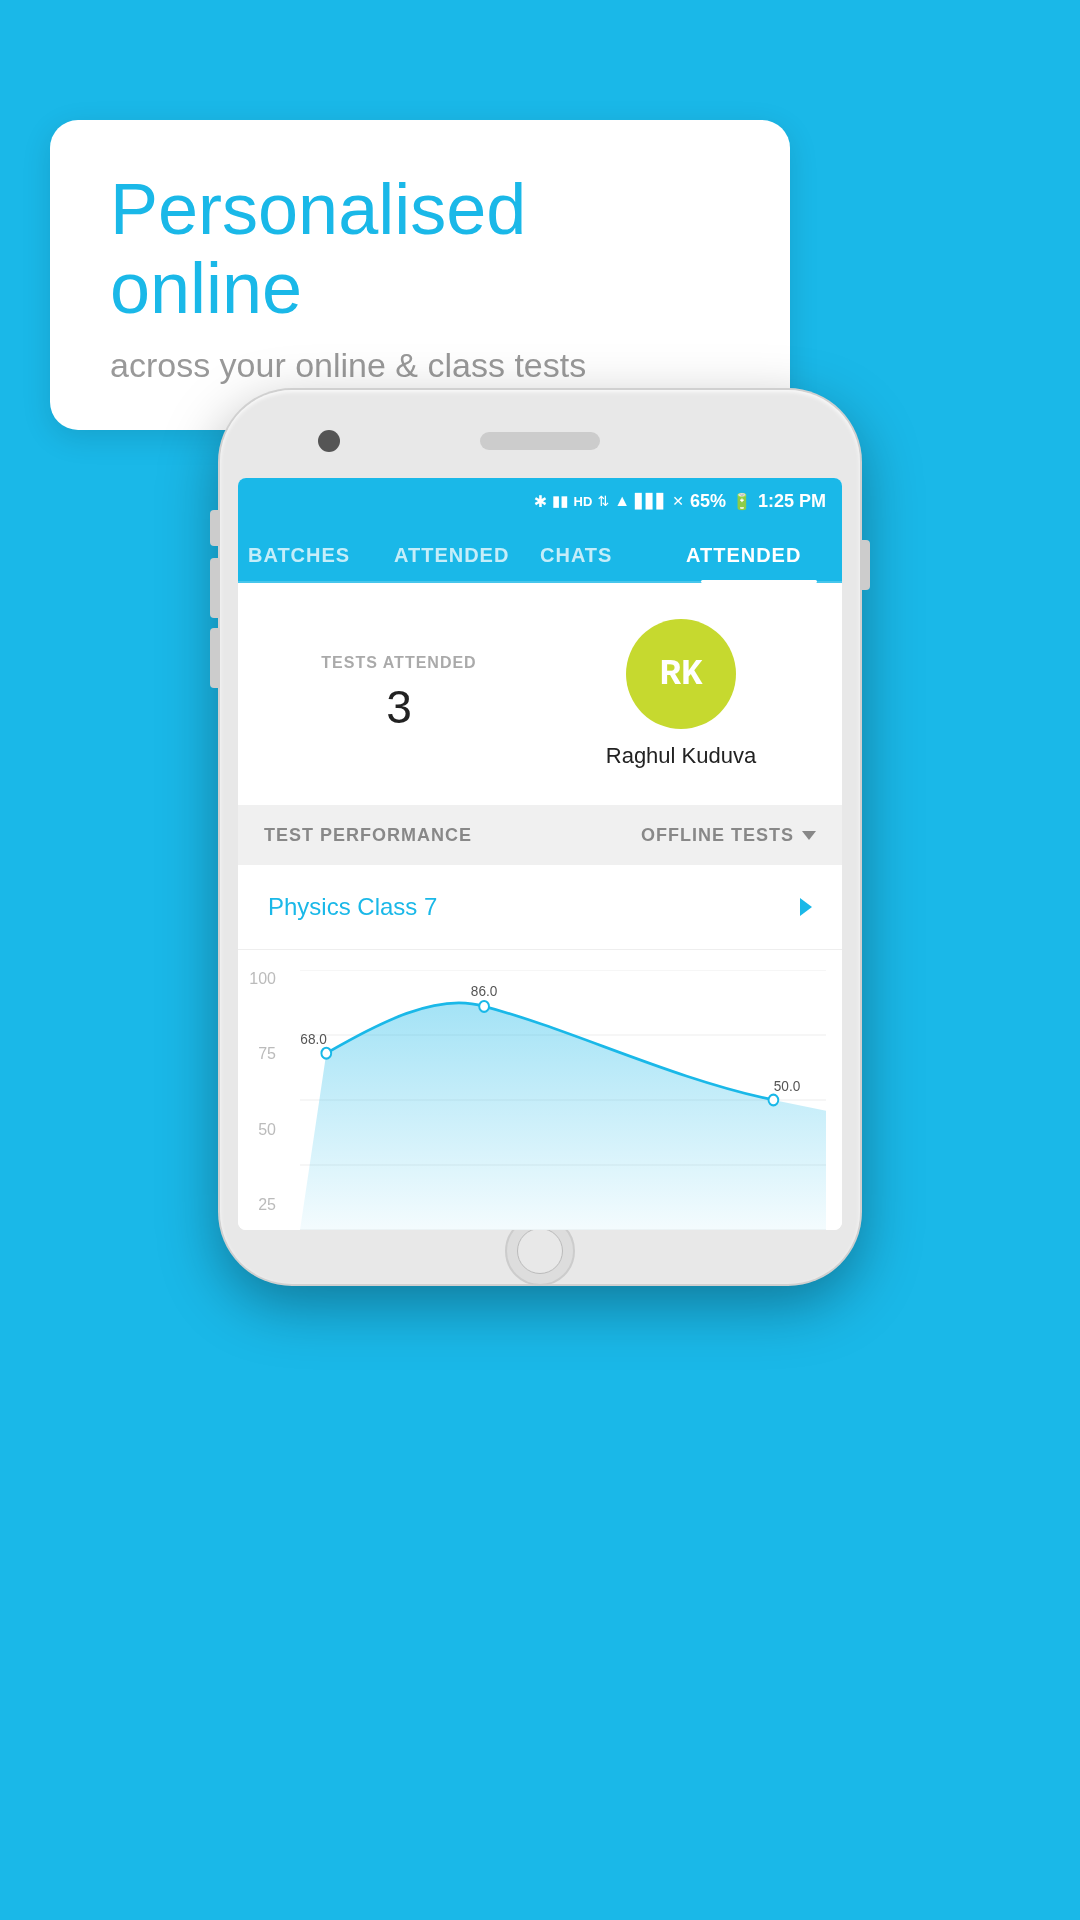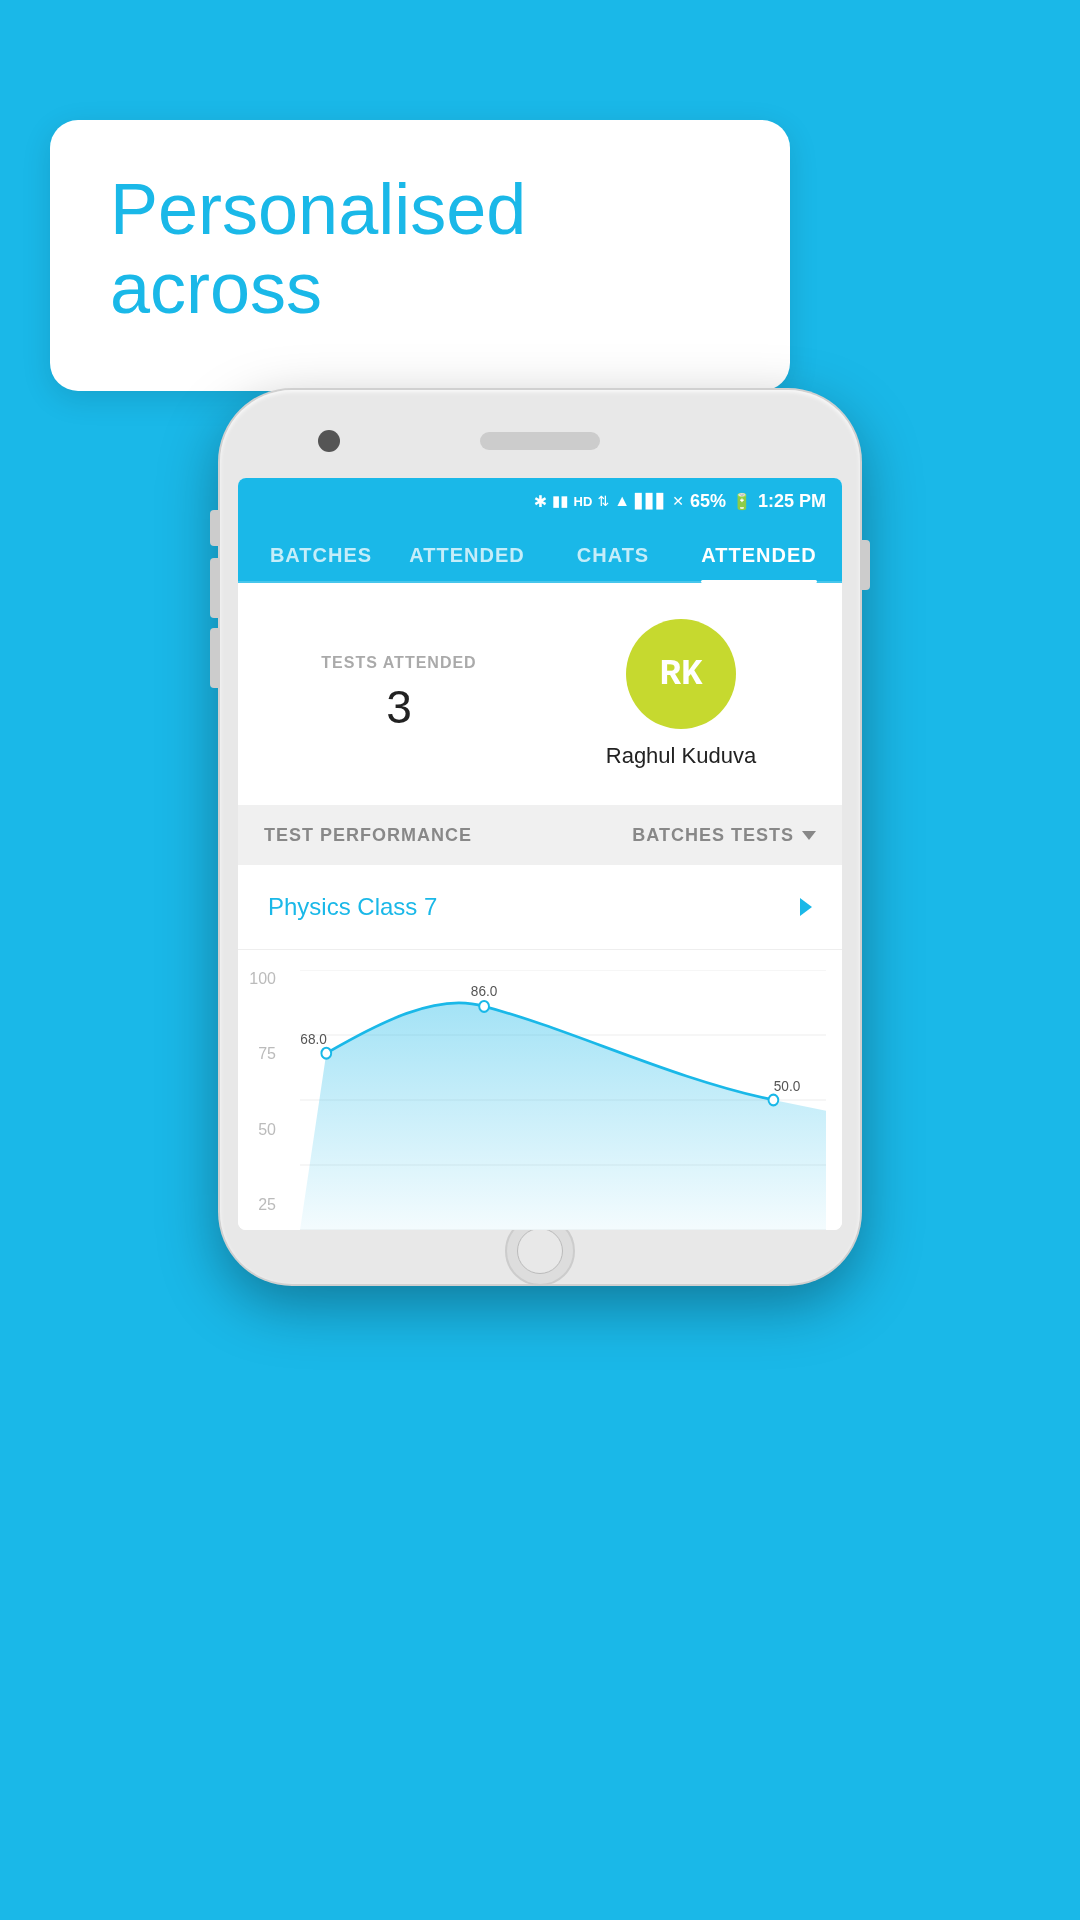--- a/index.html
+++ b/index.html
@@ -125,21 +125,20 @@
 
     
     .nav-tabs {
       background: #1ab8e8;
       display: flex;
       padding: 0 10px;
       border-bottom: 2px solid rgba(255,255,255,0.2);
     }
     .nav-tab {
       flex: 1;
-      text-align: center;
       padding: 20px 0 14px;
       color: rgba(255,255,255,0.75);
       font-size: 20px;
       font-weight: 700;
       letter-spacing: 1px;
       cursor: pointer;
       position: relative;
     }
     .nav-tab.active {
       color: white;
@@ -332,21 +331,22 @@
       width: 10px;
       height: 60px;
       background: #ccc;
       border-radius: 4px 0 0 4px;
     }
   </style>
 </head>
 <body>
 
 <div class="tooltip-card">
-  <div class="tooltip-title">Personalised across</div>
+  <div class="tooltip-title">Personalised online</div>
+  <div class="tooltip-subtitle">across your online &amp; class tests</div>
 </div>
 
 <div class="phone-wrapper">
   <div class="phone-shell">
 
     <div class="side-btn-right"></div>
     <div class="side-btn-left-1"></div>
     <div class="side-btn-left-2"></div>
     <div class="side-btn-left-3"></div>
 
@@ -403,21 +403,21 @@
           <div class="avatar-circle">
             <span class="avatar-initials">RK</span>
           </div>
           <div class="avatar-name">Raghul Kuduva</div>
         </div>
       </div>
 
       <div class="section-divider">
         <span class="section-label">TEST PERFORMANCE</span>
         <div class="dropdown-label">
-          <span>BATCHES TESTS</span>
+          <span>OFFLINE TESTS</span>
           <div class="chevron-down"></div>
         </div>
       </div>
 
       <div class="class-row">
         <span class="class-name">Physics Class 7</span>
         <div class="chevron-right"></div>
       </div>
 
       <div class="chart-area">

